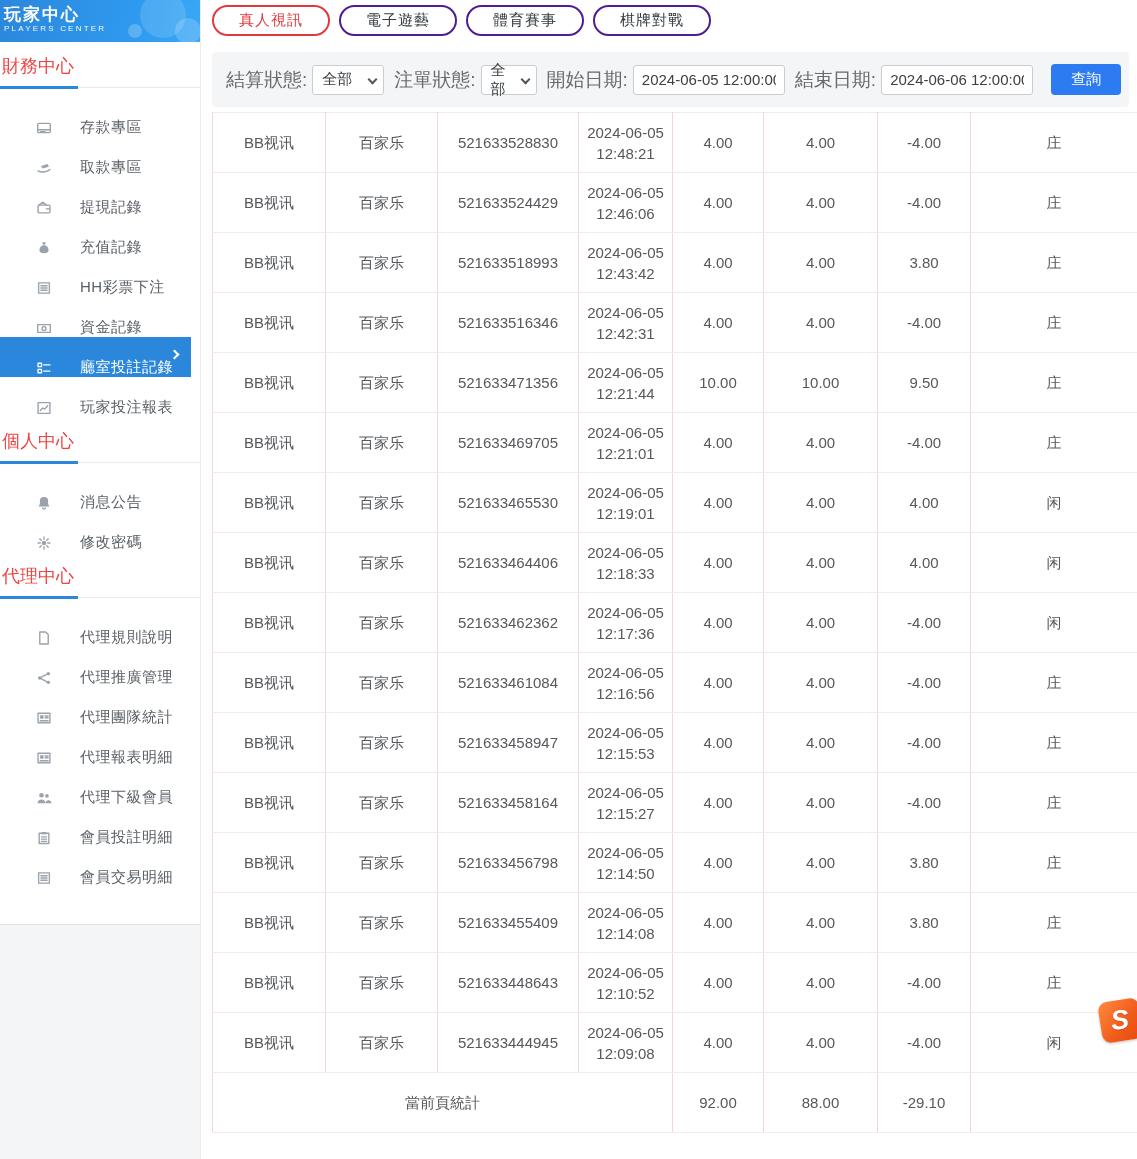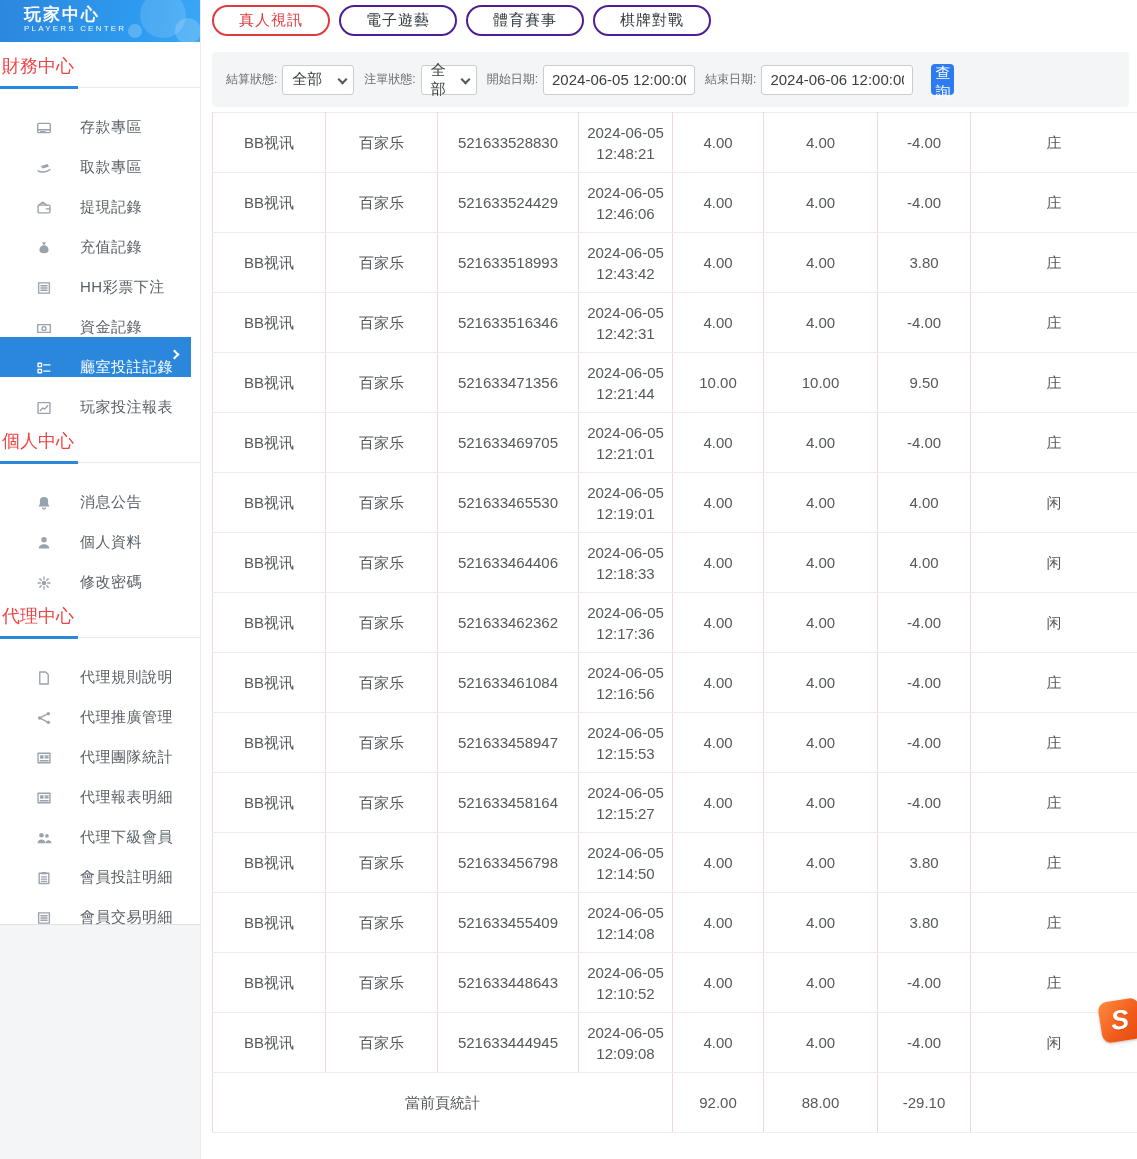--- a/index.html
+++ b/index.html
@@ -6,21 +6,21 @@
   html,body { width:1137px; height:1159px; overflow:hidden; background:#fff;
     font-family:"Liberation Sans","DejaVu Sans",sans-serif; }
   #stage { position:relative; width:1137px; height:1159px; overflow:hidden; background:#fff; }
 
   
   .sidebar { position:absolute; left:0; top:0; width:201px; height:924px; background:#fff;
     border-right:1px solid #ececec; z-index:2; }
   .sidebar-bottom { position:absolute; left:0; top:924px; width:201px; height:235px;
     background:#f4f5f6; border-right:1px solid #ececec; border-top:1px solid #e2e2e2; }
   .logo { position:relative; height:42px; background:linear-gradient(100deg,var(--accent) 0%,#2e9bf0 70%,#3aa7f6 100%);
-    color:#fff; padding:5px 0 0 24px; overflow:hidden; }
+    color:#fff; padding:5px 0 0 4px; overflow:hidden; }
   .logo .t { font-size:17px; font-weight:bold; letter-spacing:2px; line-height:19px; }
   .logo .s { font-size:8px; letter-spacing:2.2px; opacity:.95; }
   .logo .deco1,.logo .deco2,.logo .deco3 { position:absolute; border-radius:50%;
     background:rgba(255,255,255,.14); }
   .logo .deco1 { width:46px; height:46px; left:140px; top:-8px; }
   .logo .deco2 { width:26px; height:26px; left:175px; top:18px; background:rgba(255,255,255,.18); }
   .logo .deco3 { width:14px; height:14px; left:128px; top:24px; background:rgba(255,255,255,.22); }
 
   .section-title { font-size:18px; color:#ef4444; padding:12px 0 9px 2px; }
   .rule { border-top:1px solid #eaeaea; }
@@ -44,32 +44,32 @@
   
   .main { position:absolute; left:201px; top:0; width:936px; height:1159px; }
   .tabs { padding:5px 0 0 11px; display:flex; }
   .tab { height:31px; padding:0 25px; margin-right:9px; background:#fff; border-radius:17px;
     border:2px solid #4c1d95; color:#333a40; font-size:15px; letter-spacing:1px; cursor:pointer;
     font-family:inherit; }
   .tab.active { border-color:var(--tabred); color:var(--tabred); }
 
   .filterbar { position:absolute; left:11px; top:52px; width:917px; height:55px;
     background:#f4f5f7; border-radius:4px; display:flex; align-items:center; padding-left:14px; }
-  .flabel { font-size:12px; color:#666b70; margin:0 5px 0 10px; white-space:nowrap; }
+  .flabel { font-size:19px; color:#666b70; margin:0 5px 0 10px; white-space:nowrap; }
   .flabel:first-child { margin-left:0; }
   .fselect { position:relative; background:#fff; border:1px solid #c9cdd1; border-radius:3px;
     height:30px; display:flex; align-items:center; padding:0 20px 0 9px; font-size:15px;
     color:#3c4043; cursor:pointer; }
   .fselect.w1 { width:72px; }
   .fselect.w2 { width:56px; }
   .fselect .chev { position:absolute; right:7px; top:10px; width:7px; height:7px;
     border-left:2px solid #555; border-bottom:2px solid #555; transform:rotate(-45deg); }
   .finput { height:30px; width:152px; background:#fff; border:1px solid #c9cdd1; border-radius:3px;
     font-size:15px; color:#3c4043; padding:0 8px; font-family:inherit; }
-  .qbtn { margin-left:18px; height:31px; width:23px; background:var(--btnblue); color:#fff;
+  .qbtn { margin-left:18px; height:31px; width:70px; background:var(--btnblue); color:#fff;
     border:none; border-radius:4px; font-size:15px; cursor:pointer; font-family:inherit; }
 
   
   .tablewrap { position:absolute; left:11px; top:112px; width:925px; }
   table { border-collapse:collapse; width:100%; table-layout:fixed; border-top:1px solid #ededed; }
   td { border-bottom:1px solid #ededed; border-left:1px solid #f5d7d7; text-align:center;
     font-size:15px; color:#55585c; height:60px; line-height:21px; padding:0 2px; }
   td:last-child { border-right:none; }
   tr.partial td { height:32px; }
   tr.summary td { height:60px; }
@@ -188,29 +188,20 @@
         </div>
         <div class="items">
           <div class="side-item">
             <span class="icon-wrap">
               <svg class="ic" viewBox="0 0 14 14">
                 <path class="f" d="M7 1.8a3.6 3.6 0 0 1 3.6 3.6v2.4l1.1 2.2H2.3l1.1-2.2V5.4A3.6 3.6 0 0 1 7 1.8z"></path>
                 <path d="M5.8 11.4a1.3 1.3 0 0 0 2.4 0"></path>
               </svg>
             </span>
             <span class="lbl">消息公告</span>
-          </div>
-          <div class="side-item">
-            <span class="icon-wrap">
-              <svg class="ic" viewBox="0 0 14 14">
-                <circle class="f" cx="7" cy="4.2" r="2.4"></circle>
-                <path class="f" d="M2.4 11.8c0-2.3 2-3.7 4.6-3.7s4.6 1.4 4.6 3.7z"></path>
-              </svg>
-            </span>
-            <span class="lbl">個人資料</span>
           </div>
           <div class="side-item">
             <span class="icon-wrap">
               <svg class="ic" viewBox="0 0 14 14">
                 <circle class="f" cx="7" cy="7" r="2"></circle>
                 <path d="M7 1.8v1.9M7 10.3v1.9M1.8 7h1.9M10.3 7h1.9M3.3 3.3l1.3 1.3M9.4 9.4l1.3 1.3M10.7 3.3L9.4 4.6M4.6 9.4l-1.3 1.3"></path>
               </svg>
             </span>
             <span class="lbl">修改密碼</span>
           </div>

